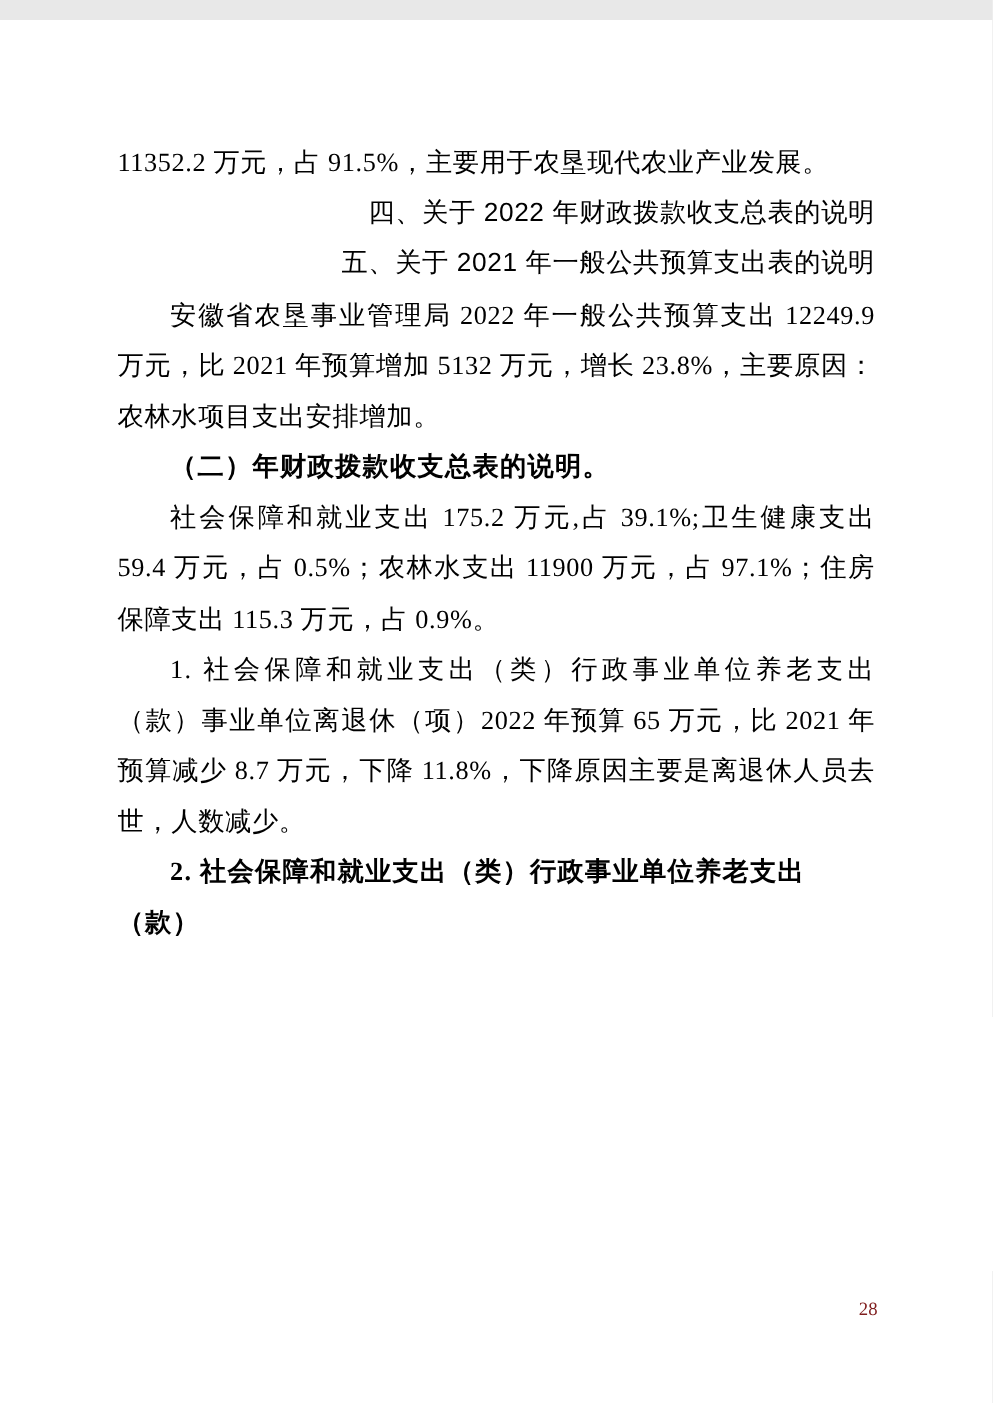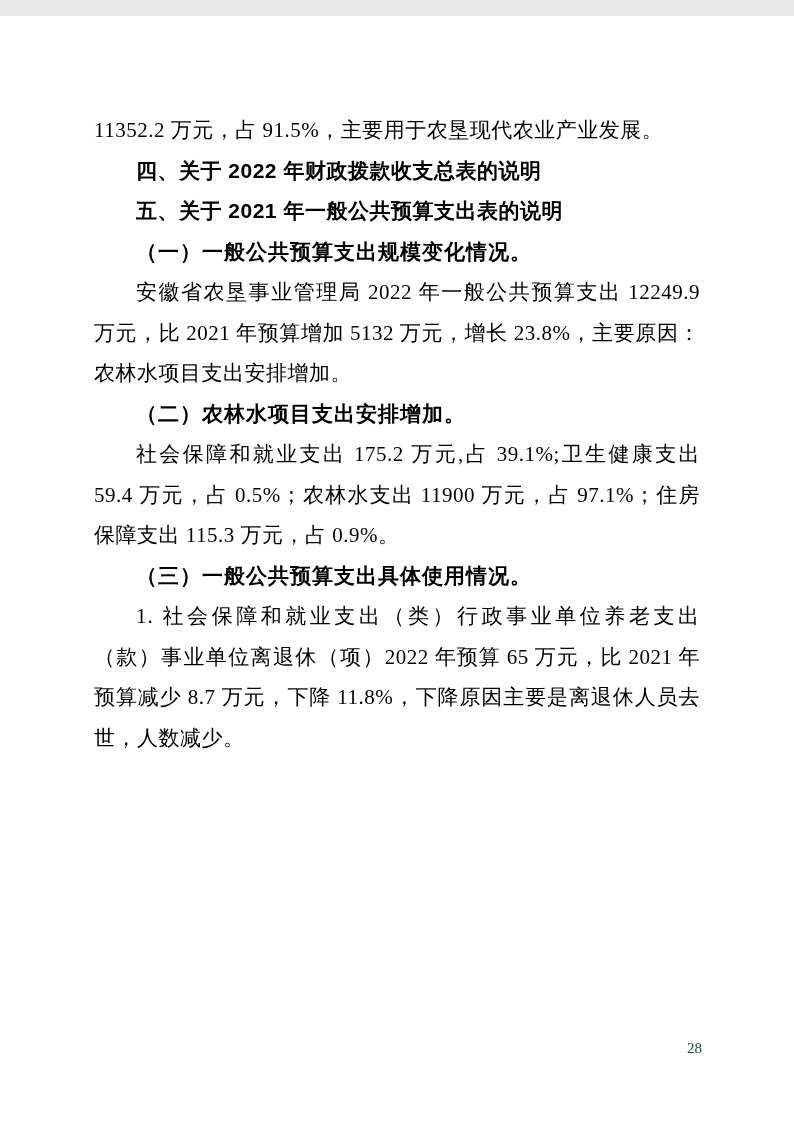--- a/index.html
+++ b/index.html
@@ -23,65 +23,64 @@
     margin: 0;
     font-family: "Liberation Serif", "DejaVu Serif", serif;
     font-size: 21px;
     line-height: 40.5px;
     text-align: justify;
     letter-spacing: 0.5px;
   }
   .indent { text-indent: 42px; }
   .heading-sans {
     font-family: "Liberation Sans", "DejaVu Sans", sans-serif;
-    font-weight: bold;
-    text-align: left;
+    font-weight: normal;
+    text-align: right;
     letter-spacing: 0.5px;
   }
   .heading-kai {
     font-family: "Liberation Serif", "DejaVu Serif", serif;
     font-weight: bold;
     text-align: left;
     letter-spacing: 1px;
   }
   .bold-lead {
     font-weight: normal;
     letter-spacing: 1px;
   }
   .page-number {
     position: absolute;
     top: 1024px;
     right: 92px;
     font-family: "Liberation Serif", "DejaVu Serif", serif;
     font-size: 15px;
-    color: #14532d;
+    color: #7f1d1d;
   }
 </style>
 </head>
 <body>
 
 <div class="page">
   <div class="content">
 
     <p class="para">11352.2 万元，占 91.5%，主要用于农垦现代农业产业发展。</p>
 
     <p class="para heading-sans indent">四、关于 2022 年财政拨款收支总表的说明</p>
 
 
     <p class="para heading-sans indent">五、关于 2021 年一般公共预算支出表的说明</p>
 
-    <p class="para heading-kai indent">（一）一般公共预算支出规模变化情况。</p>
 
     <p class="para indent">安徽省农垦事业管理局 2022 年一般公共预算支出 12249.9 万元，比 2021 年预算增加 5132 万元，增长 23.8%，主要原因：农林水项目支出安排增加。</p>
 
-    <p class="para heading-kai indent">（二）农林水项目支出安排增加。</p>
+    <p class="para heading-kai indent">（二）年财政拨款收支总表的说明。</p>
 
     <p class="para indent">社会保障和就业支出 175.2 万元,占 39.1%;卫生健康支出 59.4 万元，占 0.5%；农林水支出 11900 万元，占 97.1%；住房保障支出 115.3 万元，占 0.9%。</p>
 
-    <p class="para heading-kai indent">（三）一般公共预算支出具体使用情况。</p>
 
     <p class="para indent"><span class="bold-lead">1. 社会保障和就业支出（类）行政事业单位养老支出（款）事业单位离退休（项）</span><span>2022 年预算 65 万元，比 2021 年预算减少 8.7 万元，下降 11.8%，下降原因主要是离退休人员去世，人数减少。</span></p>
 
+    <p class="para heading-kai indent">2. 社会保障和就业支出（类）行政事业单位养老支出（款）</p>
 
   </div>
 
   <div class="page-number">28</div>
 </div>
 
 </body></html>

